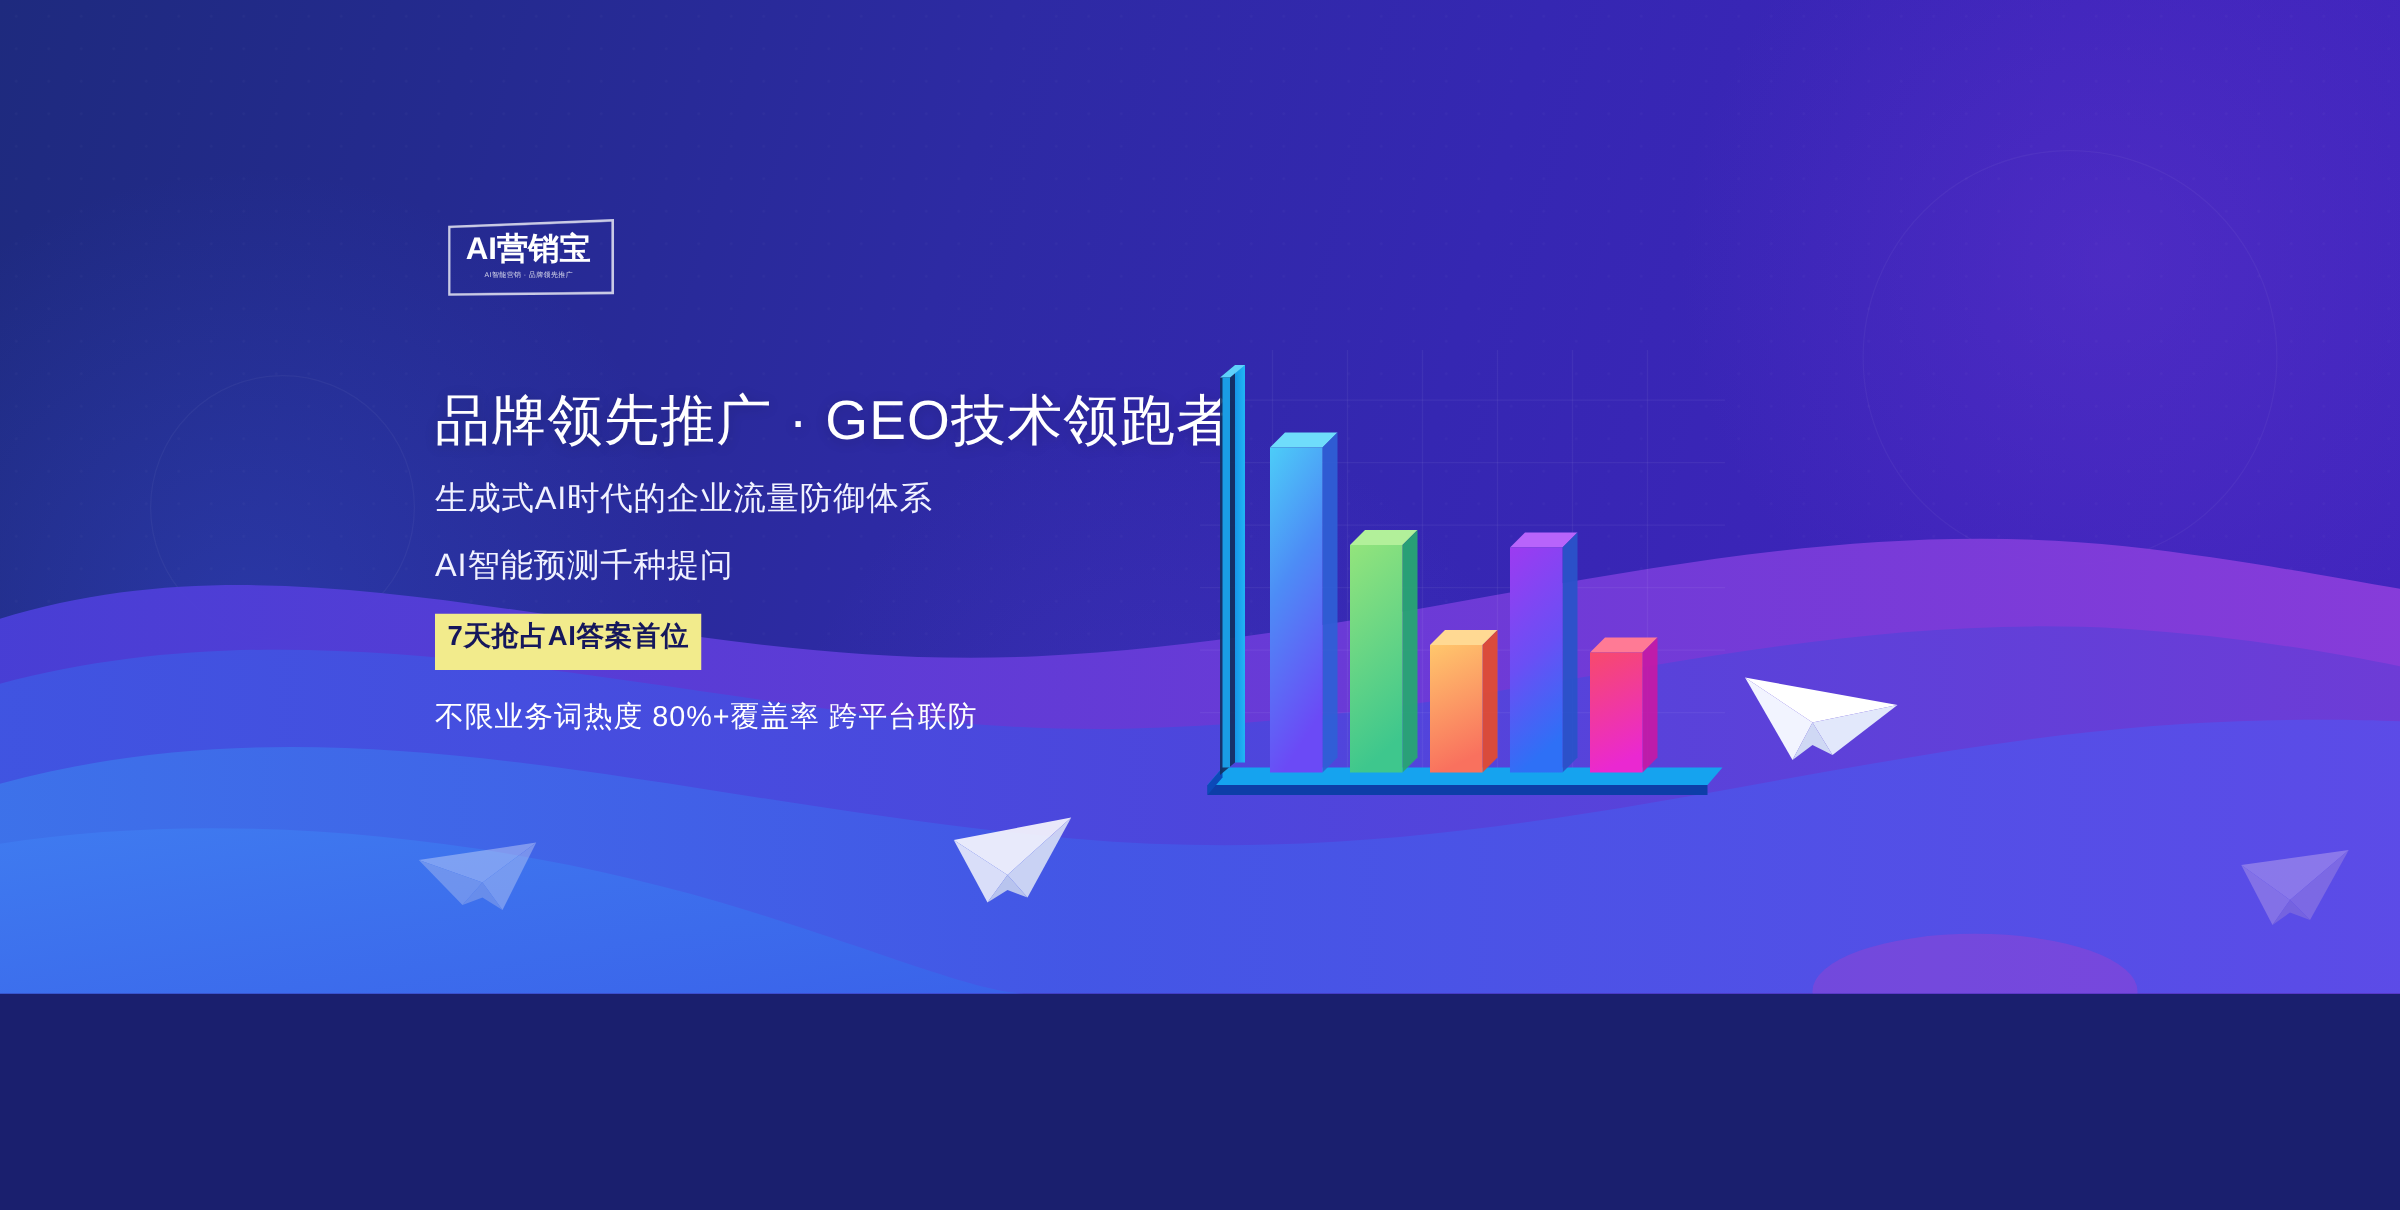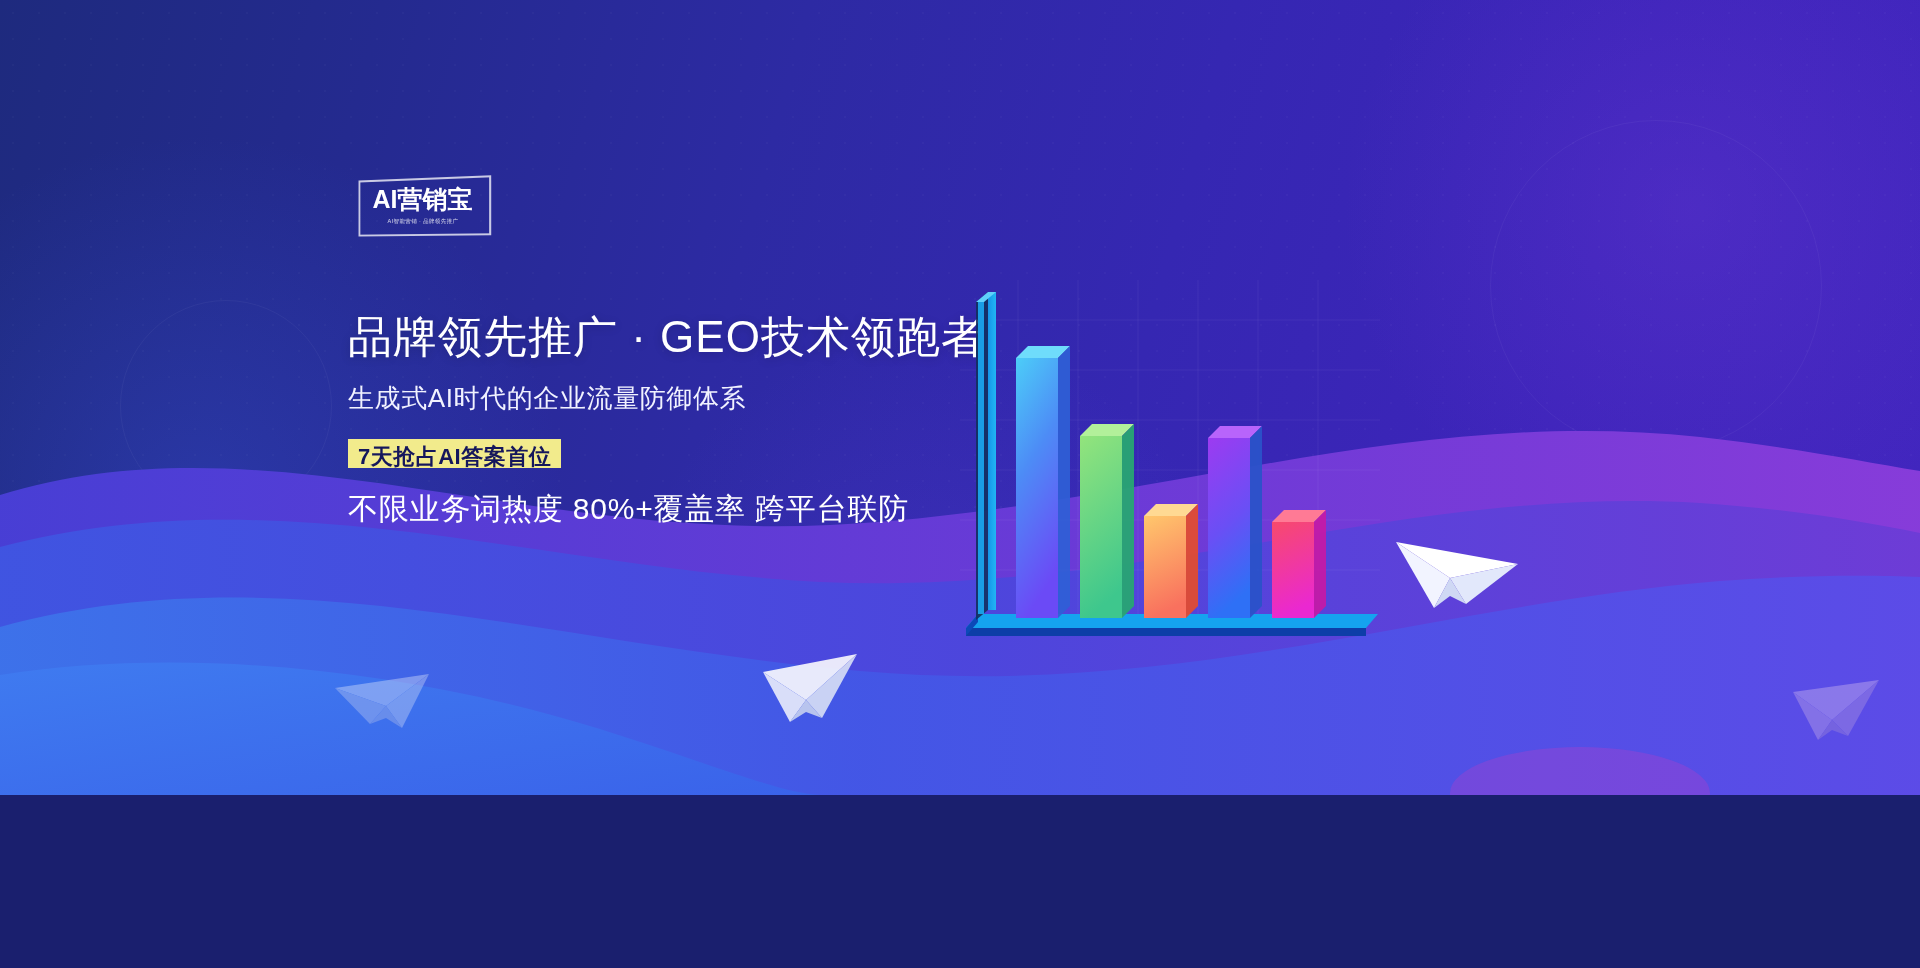--- a/index.html
+++ b/index.html
@@ -143,28 +143,28 @@
     white-space: nowrap;
   }
   .subline.tight { margin-bottom: 26px; }
   #highlight-line {
     display: inline-block;
     background: #f2eb8c;
     color: #15175c;
     font-size: 22px;
     font-weight: bold;
     letter-spacing: 0.5px;
-    padding: 7px 10px 0 10px;
+    padding: 7px 10px 16px 10px;
     line-height: 1;
     margin: 0 0 26px 0;
     white-space: nowrap;
   }
   #features-line {
     color: #ffffff;
-    font-size: 30px;
+    font-size: 23px;
     letter-spacing: 0.8px;
     line-height: 1;
     margin: 0;
     white-space: nowrap;
   }
 
   
   #chart-illustration {
     position: absolute;
     left: 960px;
@@ -240,20 +240,21 @@
     <div id="logo-frame"></div>
     <div id="logo-wordmark">AI营销宝</div>
     <div id="logo-tagline">AI智能营销 · 品牌领先推广</div>
   </div>
 
   <div id="copy">
     <h1 id="headline">品牌领先推广 · GEO技术领跑者</h1>
 
     <p class="subline">生成式AI时代的企业流量防御体系</p>
 
+    <p class="subline tight">AI智能预测千种提问</p>
 
     <div>
       <span id="highlight-line">7天抢占AI答案首位</span>
     </div>
 
     <p id="features-line">不限业务词热度 80%+覆盖率 跨平台联防</p>
   </div>
 
   <div id="chart-illustration">
 

